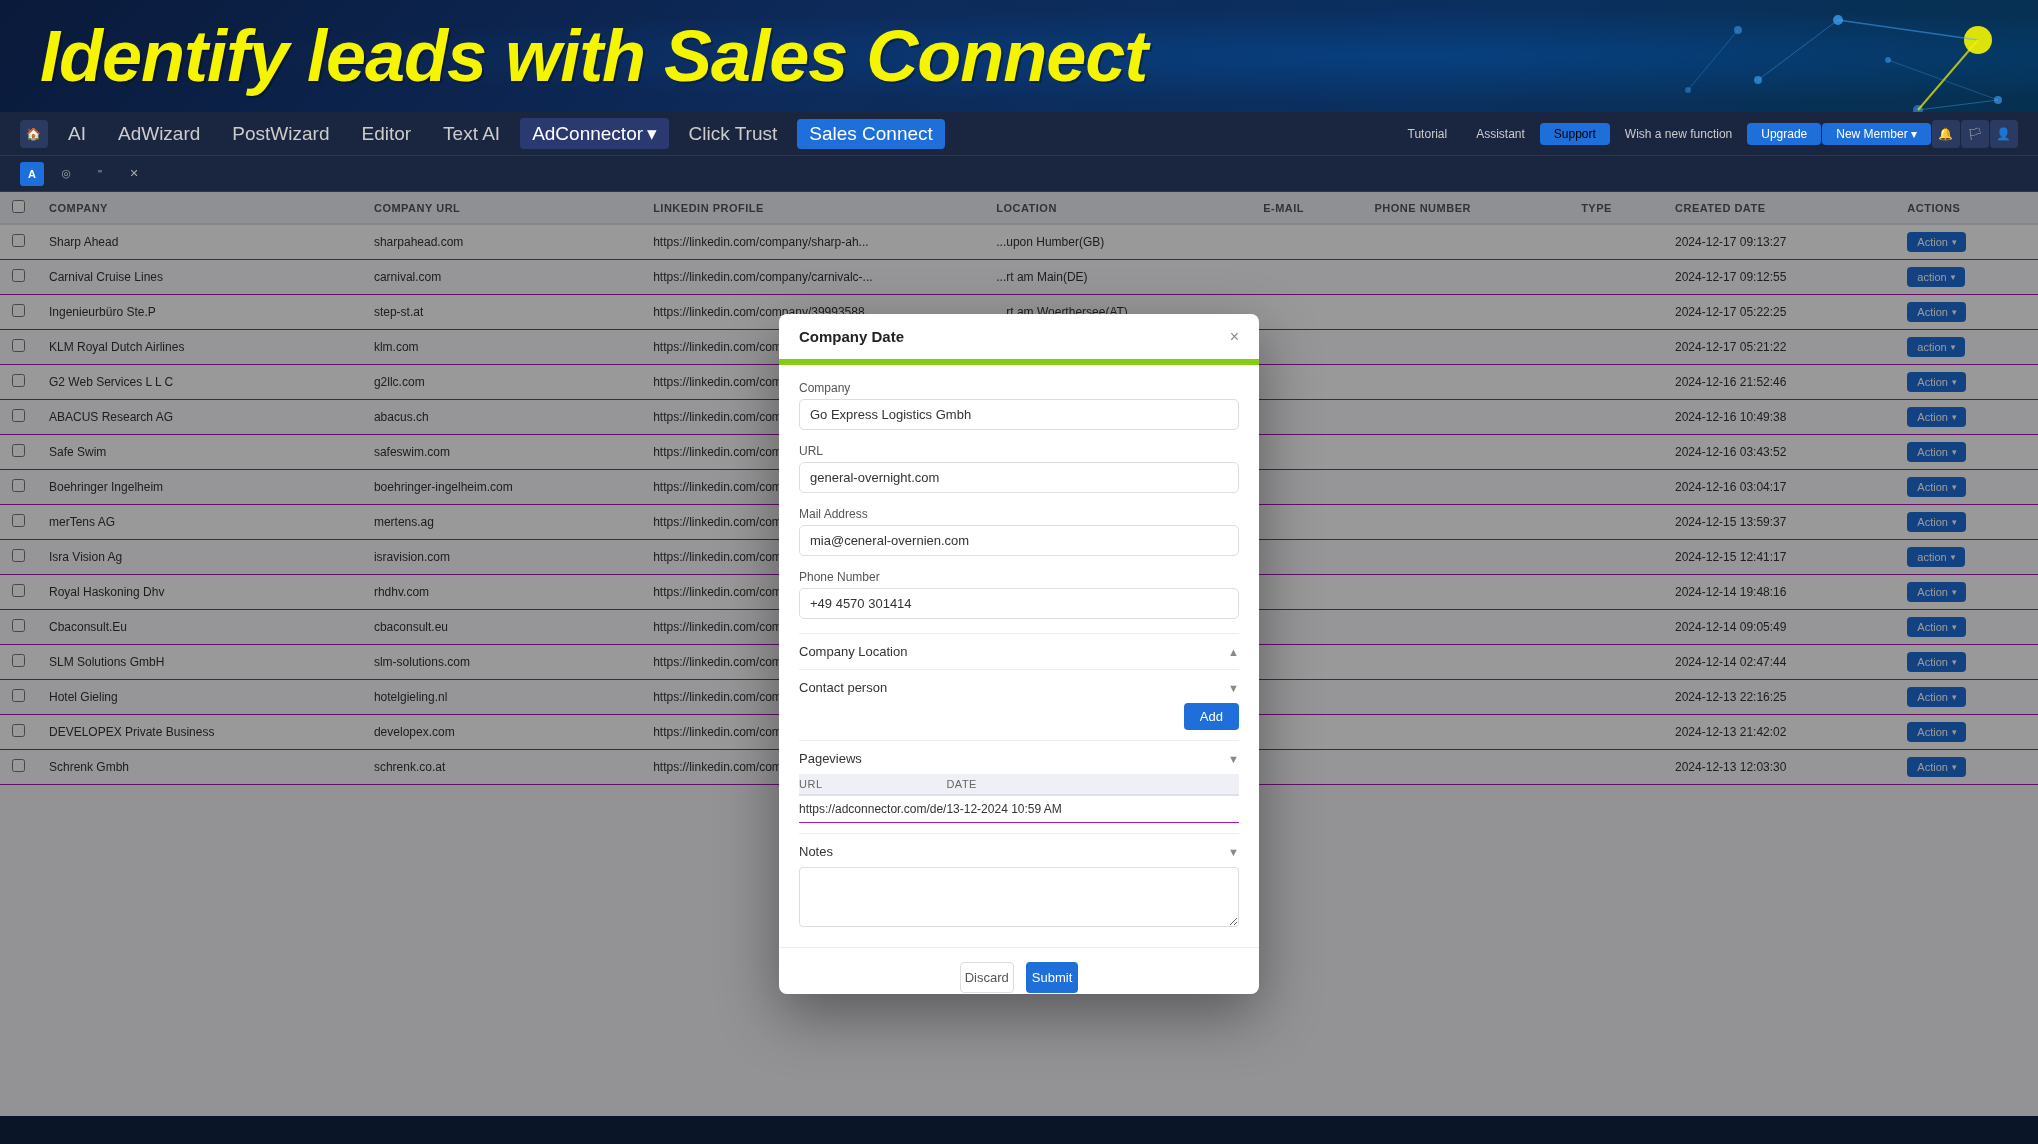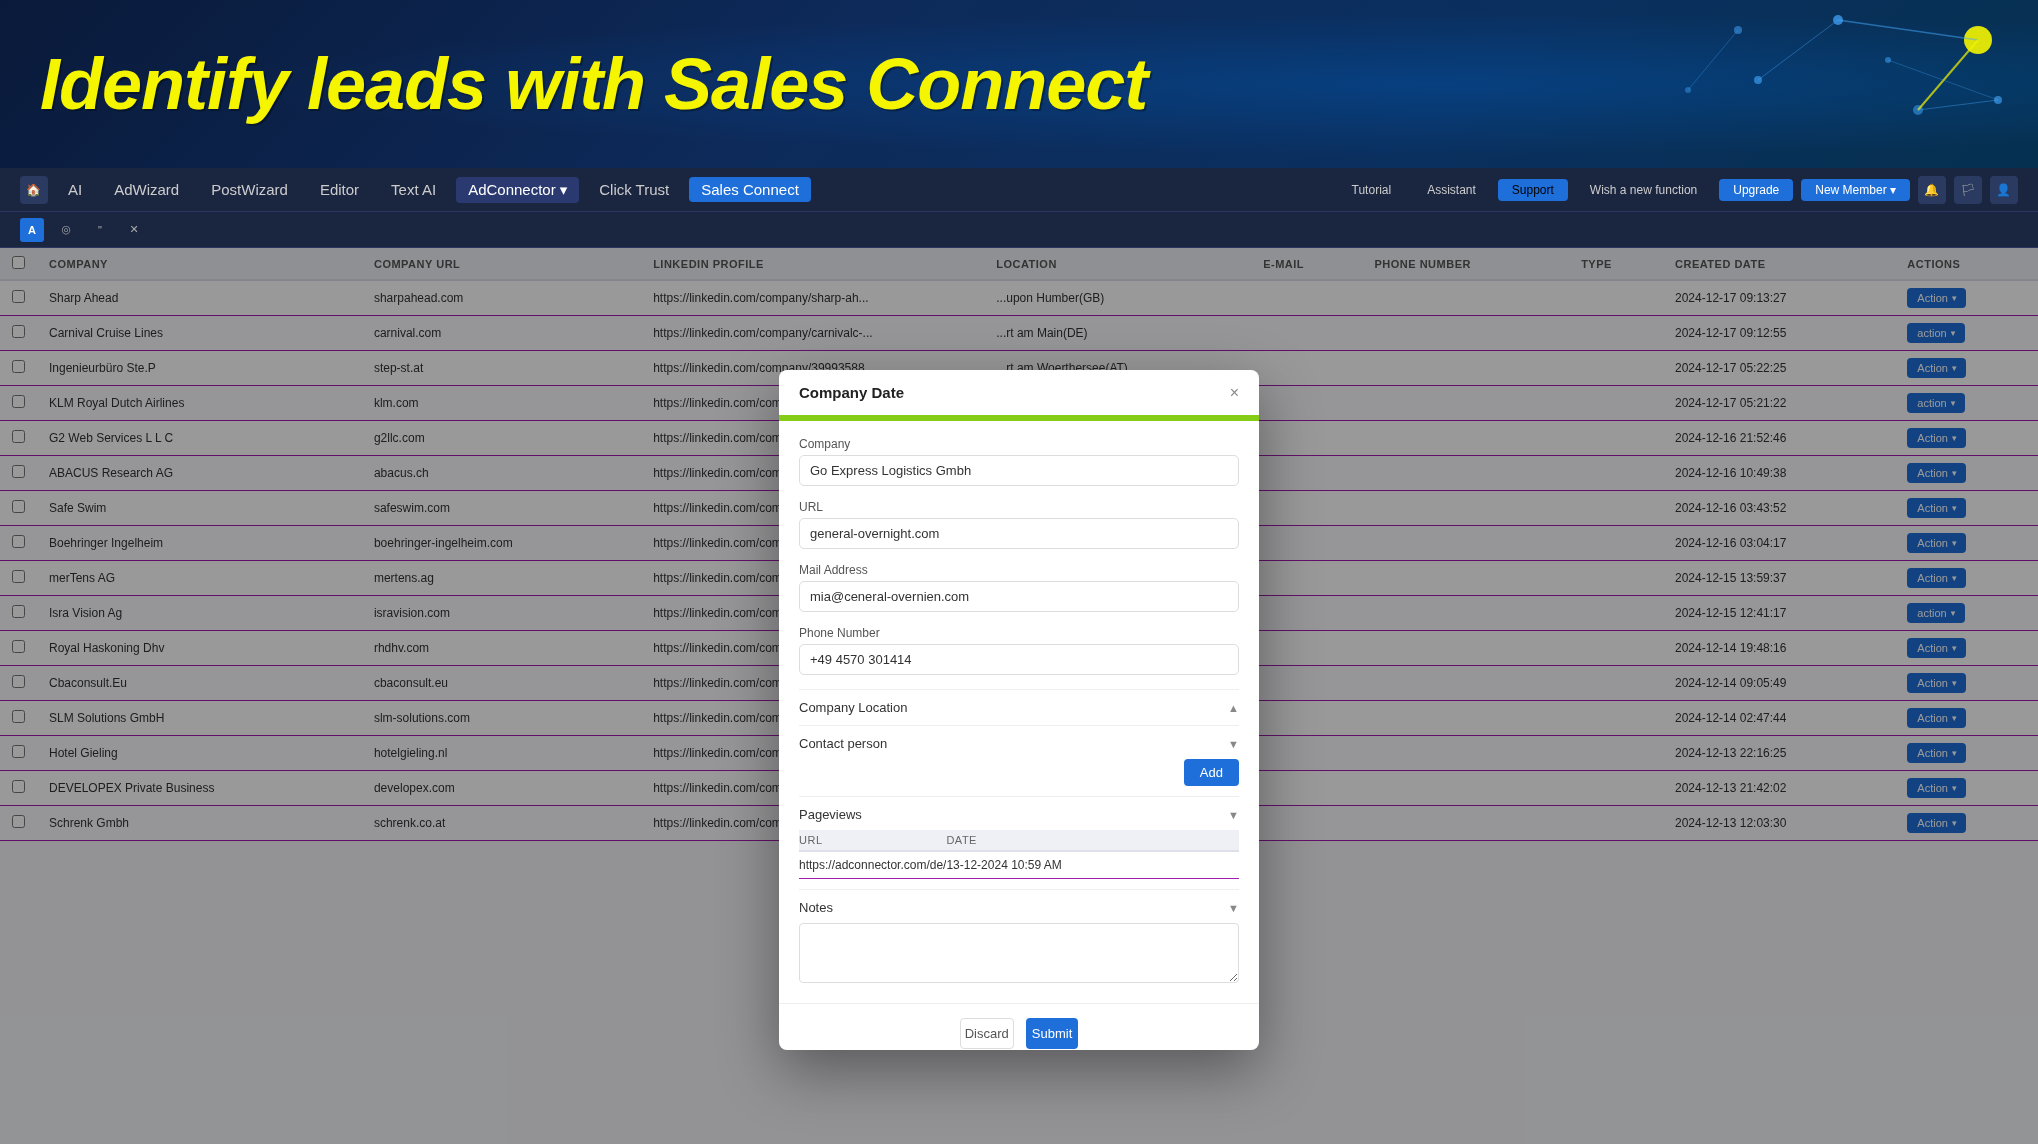--- a/index.html
+++ b/index.html
@@ -1,21 +1,21 @@
 <!DOCTYPE html>
 <html><head>
   <meta charset="utf-8">
   <style>
     * { box-sizing: border-box; margin: 0; padding: 0; }
     body { font-family: Arial, sans-serif; background: #0a1628; overflow: hidden; width: 2038px; height: 1144px; }
 
     
     .hero-banner {
       width: 100%;
-      height: 168px;
+      height: 112px;
       background: linear-gradient(135deg, #0a1a3a 0%, #0d2a5a 40%, #0a3060 70%, #063050 100%);
       position: relative;
       display: flex;
       align-items: center;
       padding: 16px 40px;
       overflow: hidden;
     }
     .hero-banner::before {
       content: '';
       position: absolute;
@@ -55,29 +55,29 @@
       border-radius: 4px;
       display: flex;
       align-items: center;
       justify-content: center;
       color: #aaa;
       font-size: 12px;
     }
     .nav-tab {
       padding: 4px 12px;
       border-radius: 4px;
-      font-size: 15px;
+      font-size: 19px;
       color: #ccc;
       cursor: pointer;
       white-space: nowrap;
     }
     .nav-tab.active-blue { background: #1e6fd9; color: white; }
     .nav-tab.dropdown { display: flex; align-items: center; gap: 4px; background: #2a3a70; color: white; }
     .nav-spacer { flex: 1; }
-    .nav-right { display: flex; align-items: center; gap: 8px; }
+    .nav-right { display: flex; align-items: center; gap: 1px; }
     .nav-right-btn {
       padding: 4px 14px;
       border-radius: 4px;
       font-size: 12px;
       color: #ccc;
       cursor: pointer;
     }
     .nav-right-btn.support-active { background: #1e6fd9; color: #000000; }
     .nav-right-btn.upgrade { background: #1e6fd9; color: white; }
     .nav-right-btn.new-member { background: #1e6fd9; color: white; }

